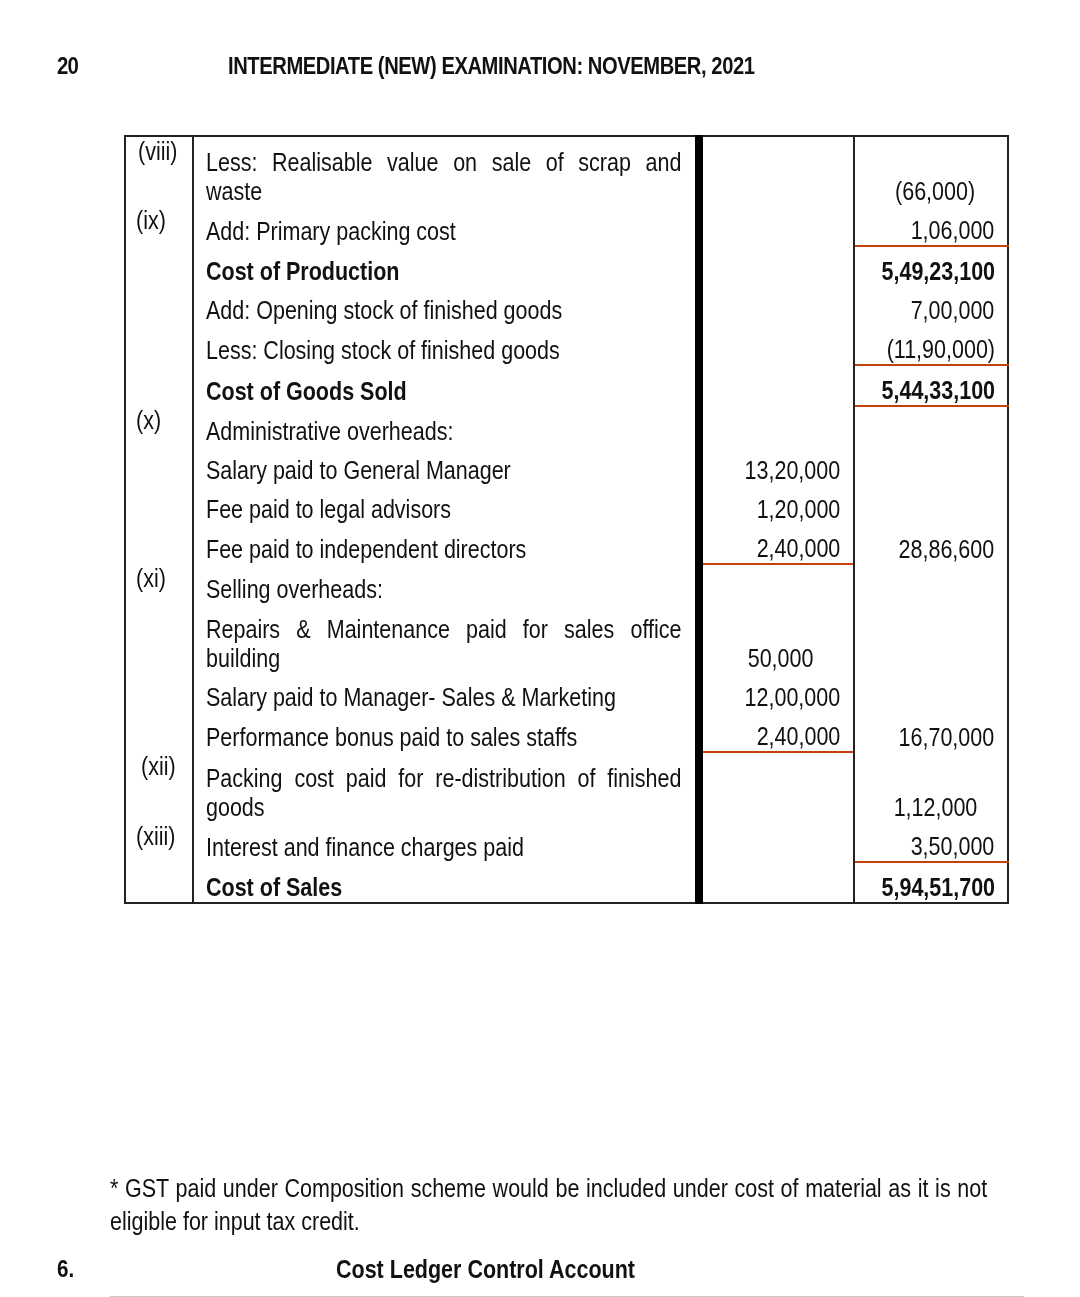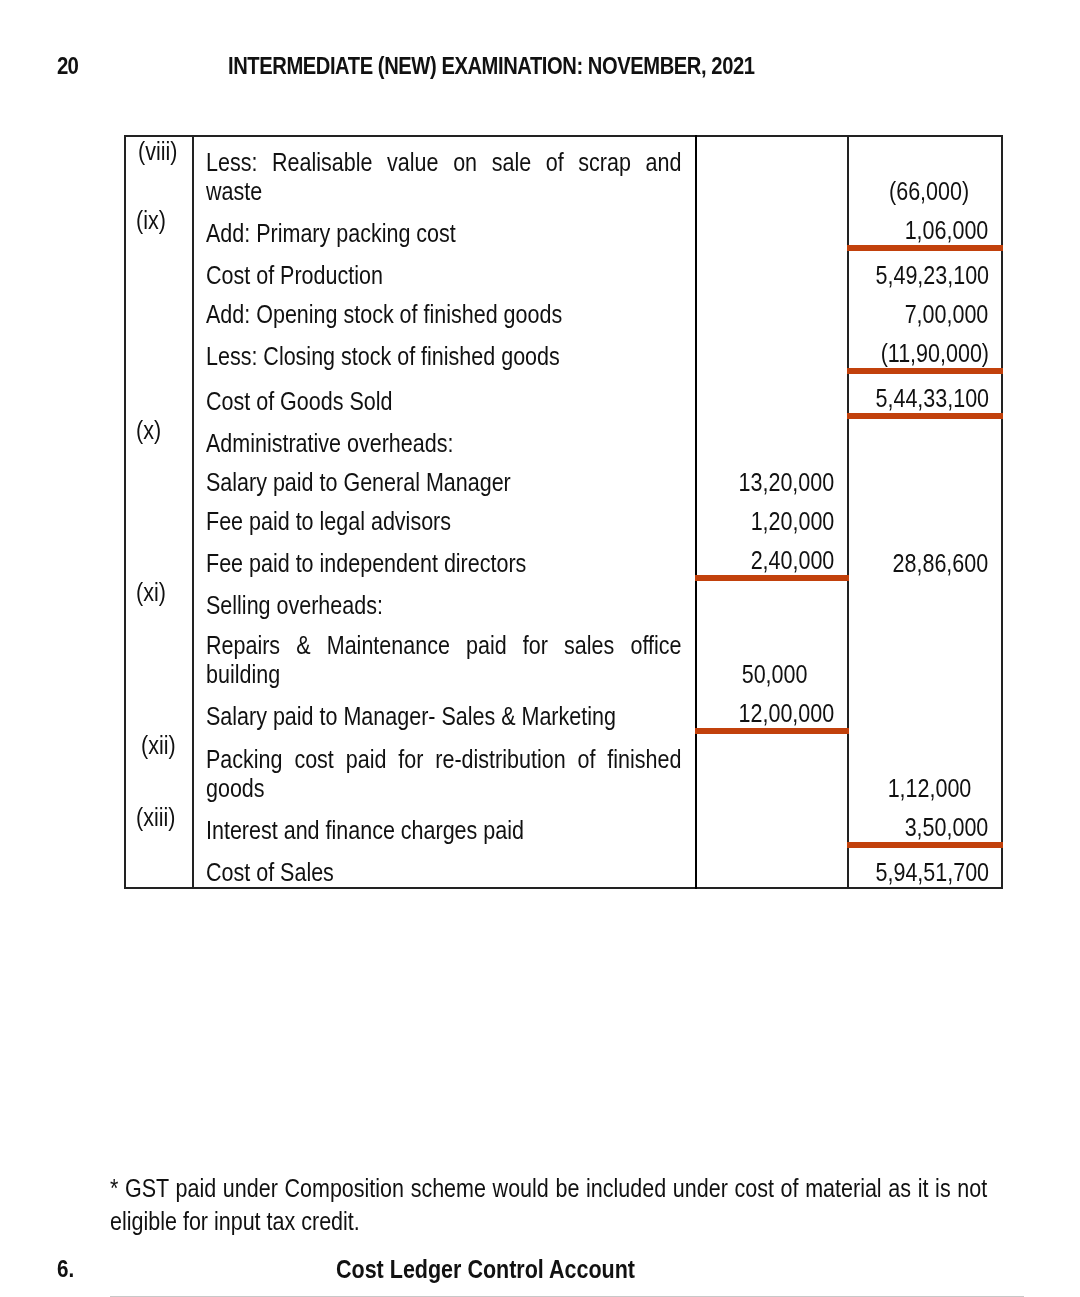--- a/index.html
+++ b/index.html
@@ -7,30 +7,30 @@
          font-family: "Liberation Sans", sans-serif; color: #111; }
   .page-num { position: absolute; left: 57px; top: 52px; font-size: 24px; font-weight: bold;
               letter-spacing: -1px; transform: scaleX(0.85); transform-origin: left top; }
   .header-title { position: absolute; left: 228px; top: 52px; font-size: 24px; font-weight: bold;
                   letter-spacing: -0.5px; white-space: nowrap; transform: scaleX(0.84); transform-origin: left top; }
 
   table.cost { position: absolute; left: 124px; top: 135px; border-collapse: collapse;
                border: 2px solid #222; }
   table.cost td { font-size: 25px; padding: 0 8px; vertical-align: bottom; line-height: 29px; }
   td.c-num { width: 50px; border-right: 2px solid #222; text-align: left; vertical-align: top !important; padding: 0 6px 0 10px !important; }
-  td.c-desc { width: 476px; border-right: 2px solid #000000; text-align: justify; padding: 0 12px 0 12px !important; }
+  td.c-desc { width: 476px; border-right: 8px solid #000000; text-align: justify; padding: 0 12px 0 12px !important; }
   td.c-sub { width: 130px; border-right: 2px solid #222; text-align: right; padding-right: 12px !important; }
   td.c-tot { width: 128px; text-align: right; padding-right: 12px !important; }
   tr.row td { height: 39px; }
   tr.row2 td { height: 69px; text-align: center; }
-  .bold { font-weight: normal; }
+  .bold { font-weight: bold; }
   .t { display: inline-block; transform: scaleX(0.86); transform-origin: left bottom; white-space: nowrap; }
   .tr { display: inline-block; transform: scaleX(0.86); transform-origin: right bottom; white-space: nowrap; }
   .desc-wrap { display: block; width: 116%; transform: scaleX(0.86); transform-origin: left bottom; text-align: justify; text-align-last: left; }
-  td.topline { border-top: 6px solid #c2410c; }
+  td.topline { border-top: 2px solid #c2410c; }
 
   .footnote { position: absolute; left: 110px; top: 1172px; width: 1020px; font-size: 25px; line-height: 33px;
               transform: scaleX(0.86); transform-origin: left top; text-align: justify; }
   .q-num { position: absolute; left: 57px; top: 1255px; font-size: 24px; font-weight: bold;
            transform: scaleX(0.86); transform-origin: left top; }
   .q-title { position: absolute; left: 336px; top: 1255px; font-size: 25px; font-weight: bold; white-space: nowrap;
              transform: scaleX(0.86); transform-origin: left top; }
   .rule { position: absolute; left: 110px; top: 1296px; width: 914px; height: 1px; background: #c8c8c8; }
 </style>
 </head>
@@ -117,20 +117,26 @@
         </td>
       <td class="c-sub"><span class="tr">50,000</span></td>
       <td class="c-tot"><span class="tr"></span></td>
     </tr>
     <tr class="row">
       <td class="c-num"><span class="t"></span></td>
       <td class="c-desc"><span class="t">Salary paid to Manager- Sales &amp; Marketing</span></td>
       <td class="c-sub"><span class="tr">12,00,000</span></td>
       <td class="c-tot"><span class="tr"></span></td>
     </tr>
+    <tr class="row">
+      <td class="c-num"><span class="t"></span></td>
+      <td class="c-desc"><span class="t">Performance bonus paid to sales staffs</span></td>
+      <td class="c-sub"><span class="tr">2,40,000</span></td>
+      <td class="c-tot"><span class="tr">16,70,000</span></td>
+    </tr>
     <tr class="row2">
       <td class="c-num"><span class="t">(xii)</span></td>
       <td class="c-desc">
           <span class="desc-wrap">Packing cost paid for re-distribution of finished goods</span>
         </td>
       <td class="c-sub topline"><span class="tr"></span></td>
       <td class="c-tot"><span class="tr">1,12,000</span></td>
     </tr>
     <tr class="row">
       <td class="c-num"><span class="t">(xiii)</span></td>

